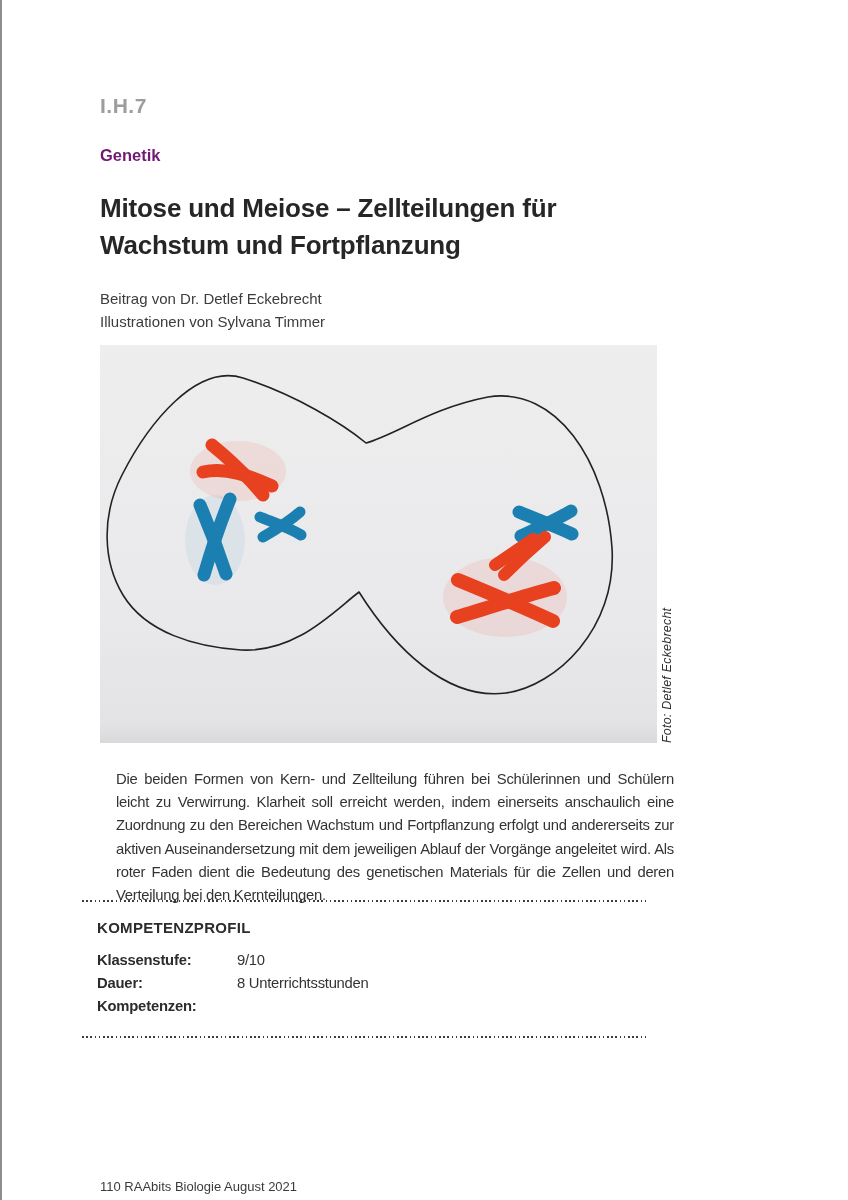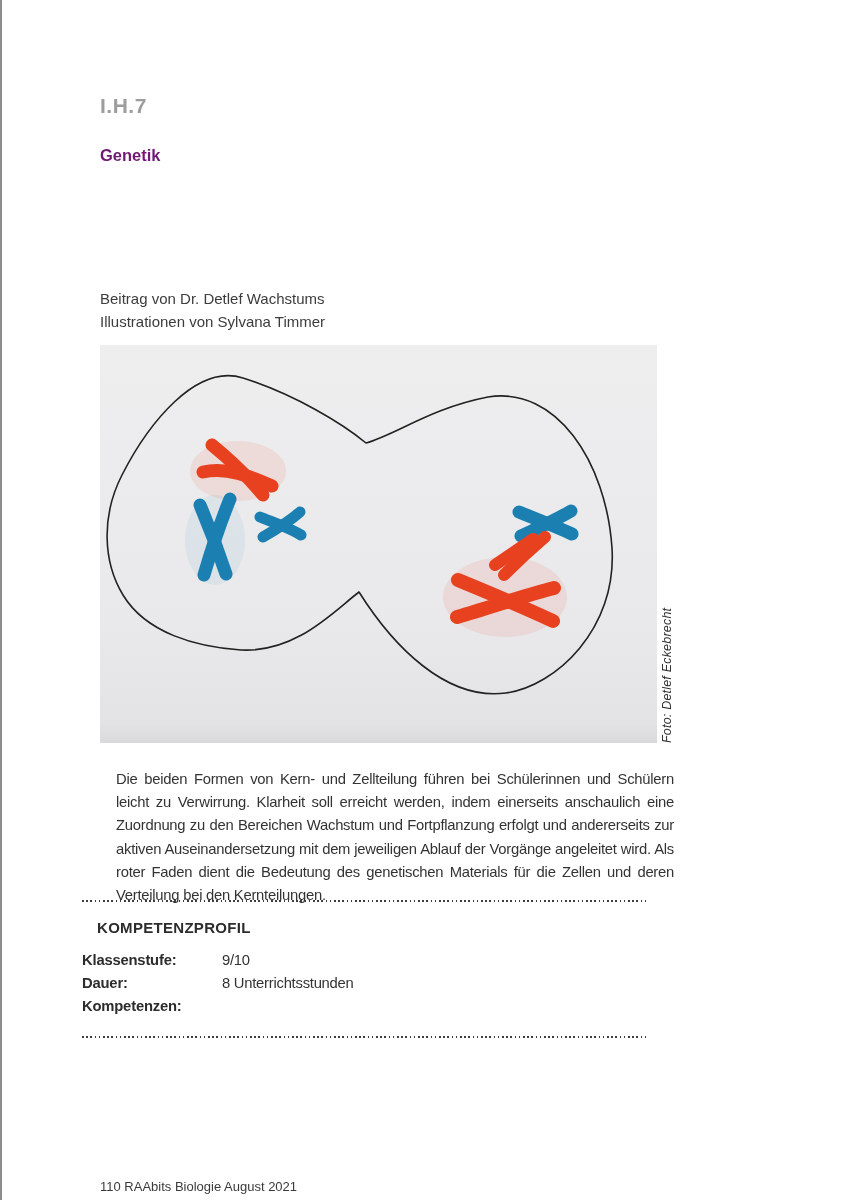--- a/index.html
+++ b/index.html
@@ -49,21 +49,21 @@
   }
   .dotted-rule {
     height:2px;
     background-image:repeating-linear-gradient(to right,
       #3d3d3d 0px, #3d3d3d 1.6px, transparent 1.6px, transparent 4.2px);
   }
   .profile-heading {
     margin:17px 0 13px 15px;
     font-size:15px; font-weight:bold; color:#2c2c2c; letter-spacing:0.3px;
   }
-  .profile-table { width:540px; }
+  .profile-table { margin-left:15px; width:540px; }
   .profile-row {
     display:grid; grid-template-columns:140px 1fr; column-gap:0;
   }
   .profile-label {
     font-size:14.8px; font-weight:bold; color:#2c2c2c; line-height:23.2px;
     letter-spacing:-0.2px;
   }
   .profile-value {
     font-size:14.8px; color:#333333; line-height:23.2px; letter-spacing:-0.25px;
   }
@@ -77,23 +77,27 @@
 <body>
 
 <div class="page">
 
   <div class="page-edge-line"></div>
 
   <div class="kicker">I.H.7</div>
 
   <div class="category">Genetik</div>
 
+  <div class="title">
+    <div>Mitose und Meiose – Zellteilungen für</div>
+    <div>Wachstum und Fortpflanzung</div>
+  </div>
 
   <div class="authors">
-    <div>Beitrag von Dr. Detlef Wachstums</div>
+    <div>Beitrag von Dr. Detlef Eckebrecht</div>
     <div>Illustrationen von Sylvana Timmer</div>
   </div>
 
   <div class="figure-wrap">
     <svg width="557" height="398" viewBox="0 0 557 398">
       <defs>
         <linearGradient id="bgGrad" x1="0" y1="0" x2="0" y2="1">
           <stop offset="0" stop-color="#eeeeef"></stop>
           <stop offset="0.7" stop-color="#e9e9eb"></stop>
           <stop offset="0.95" stop-color="#e3e3e5"></stop>

